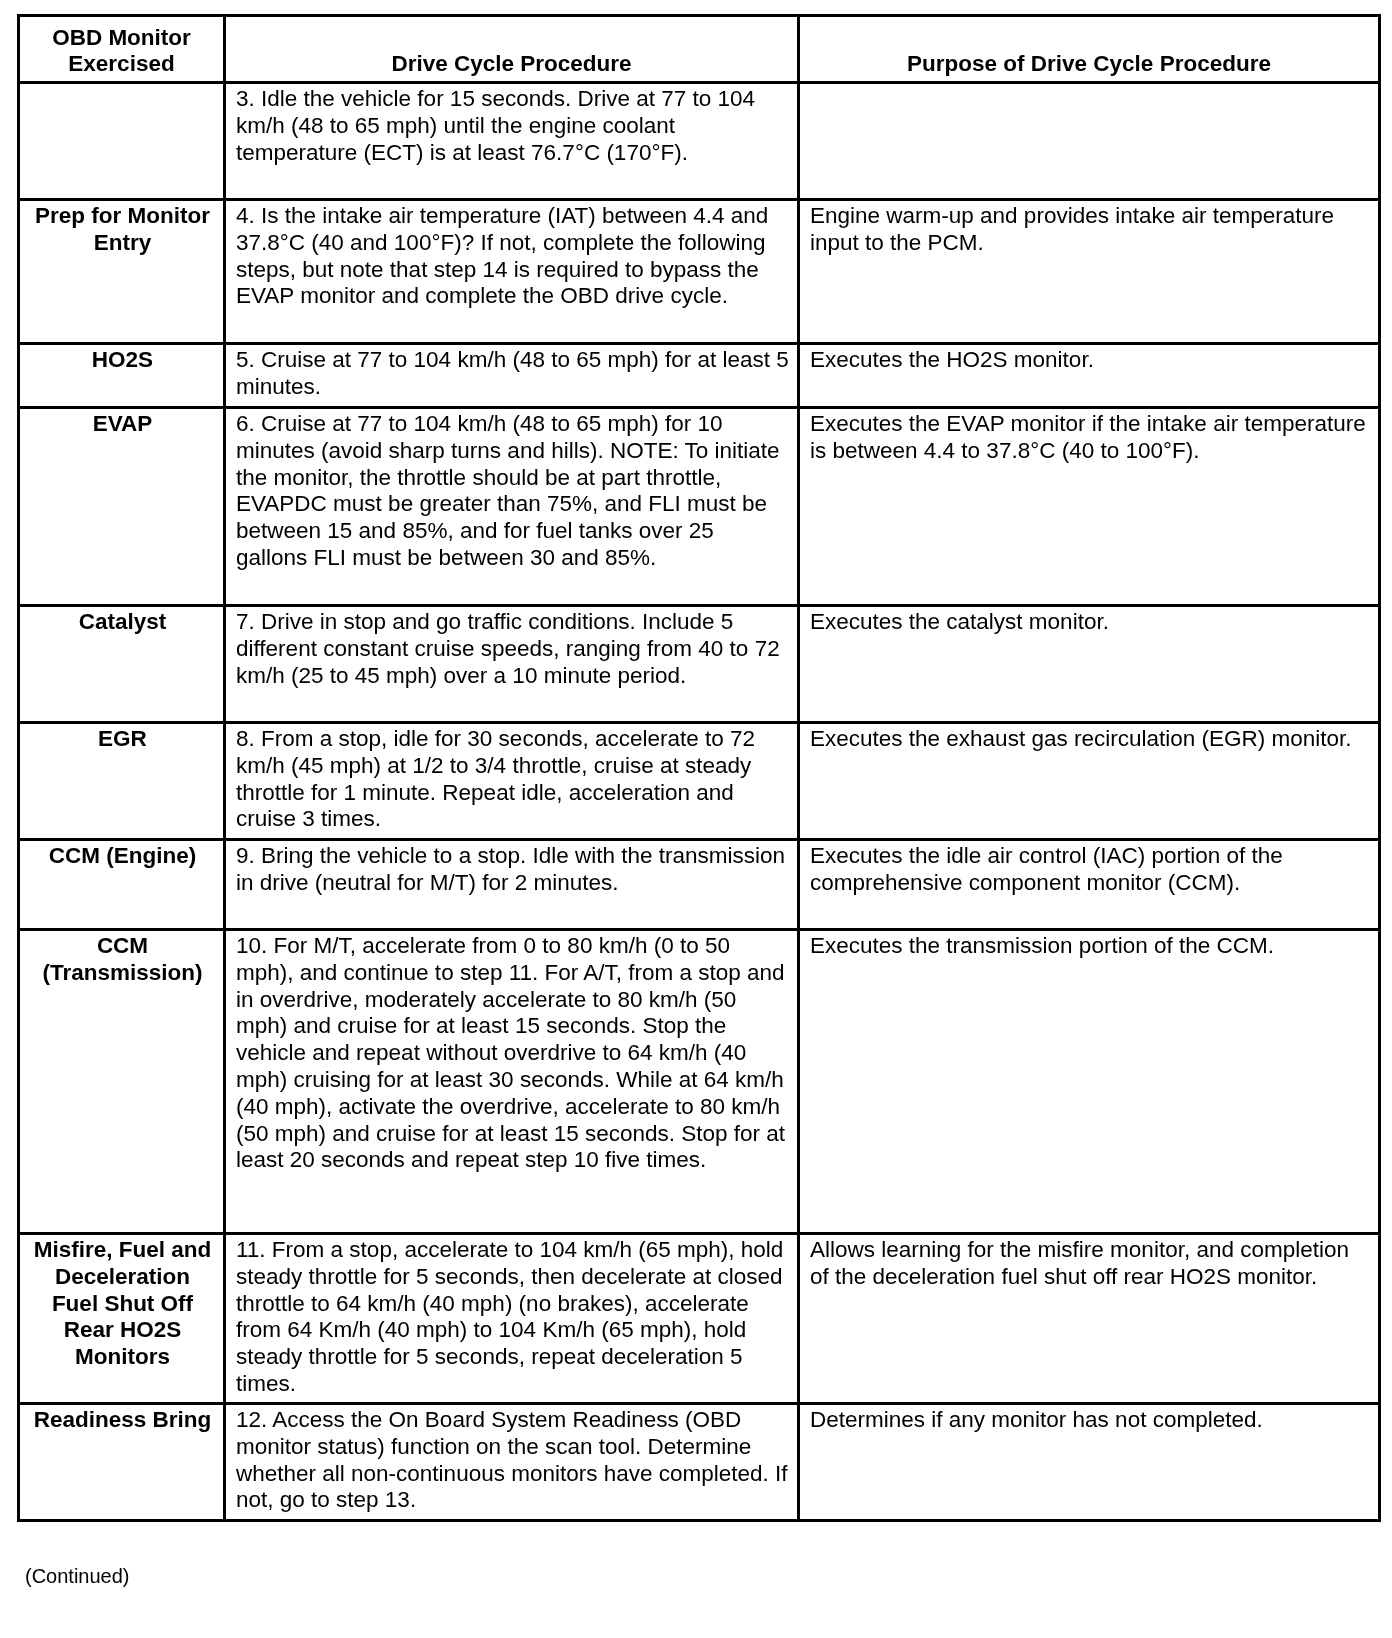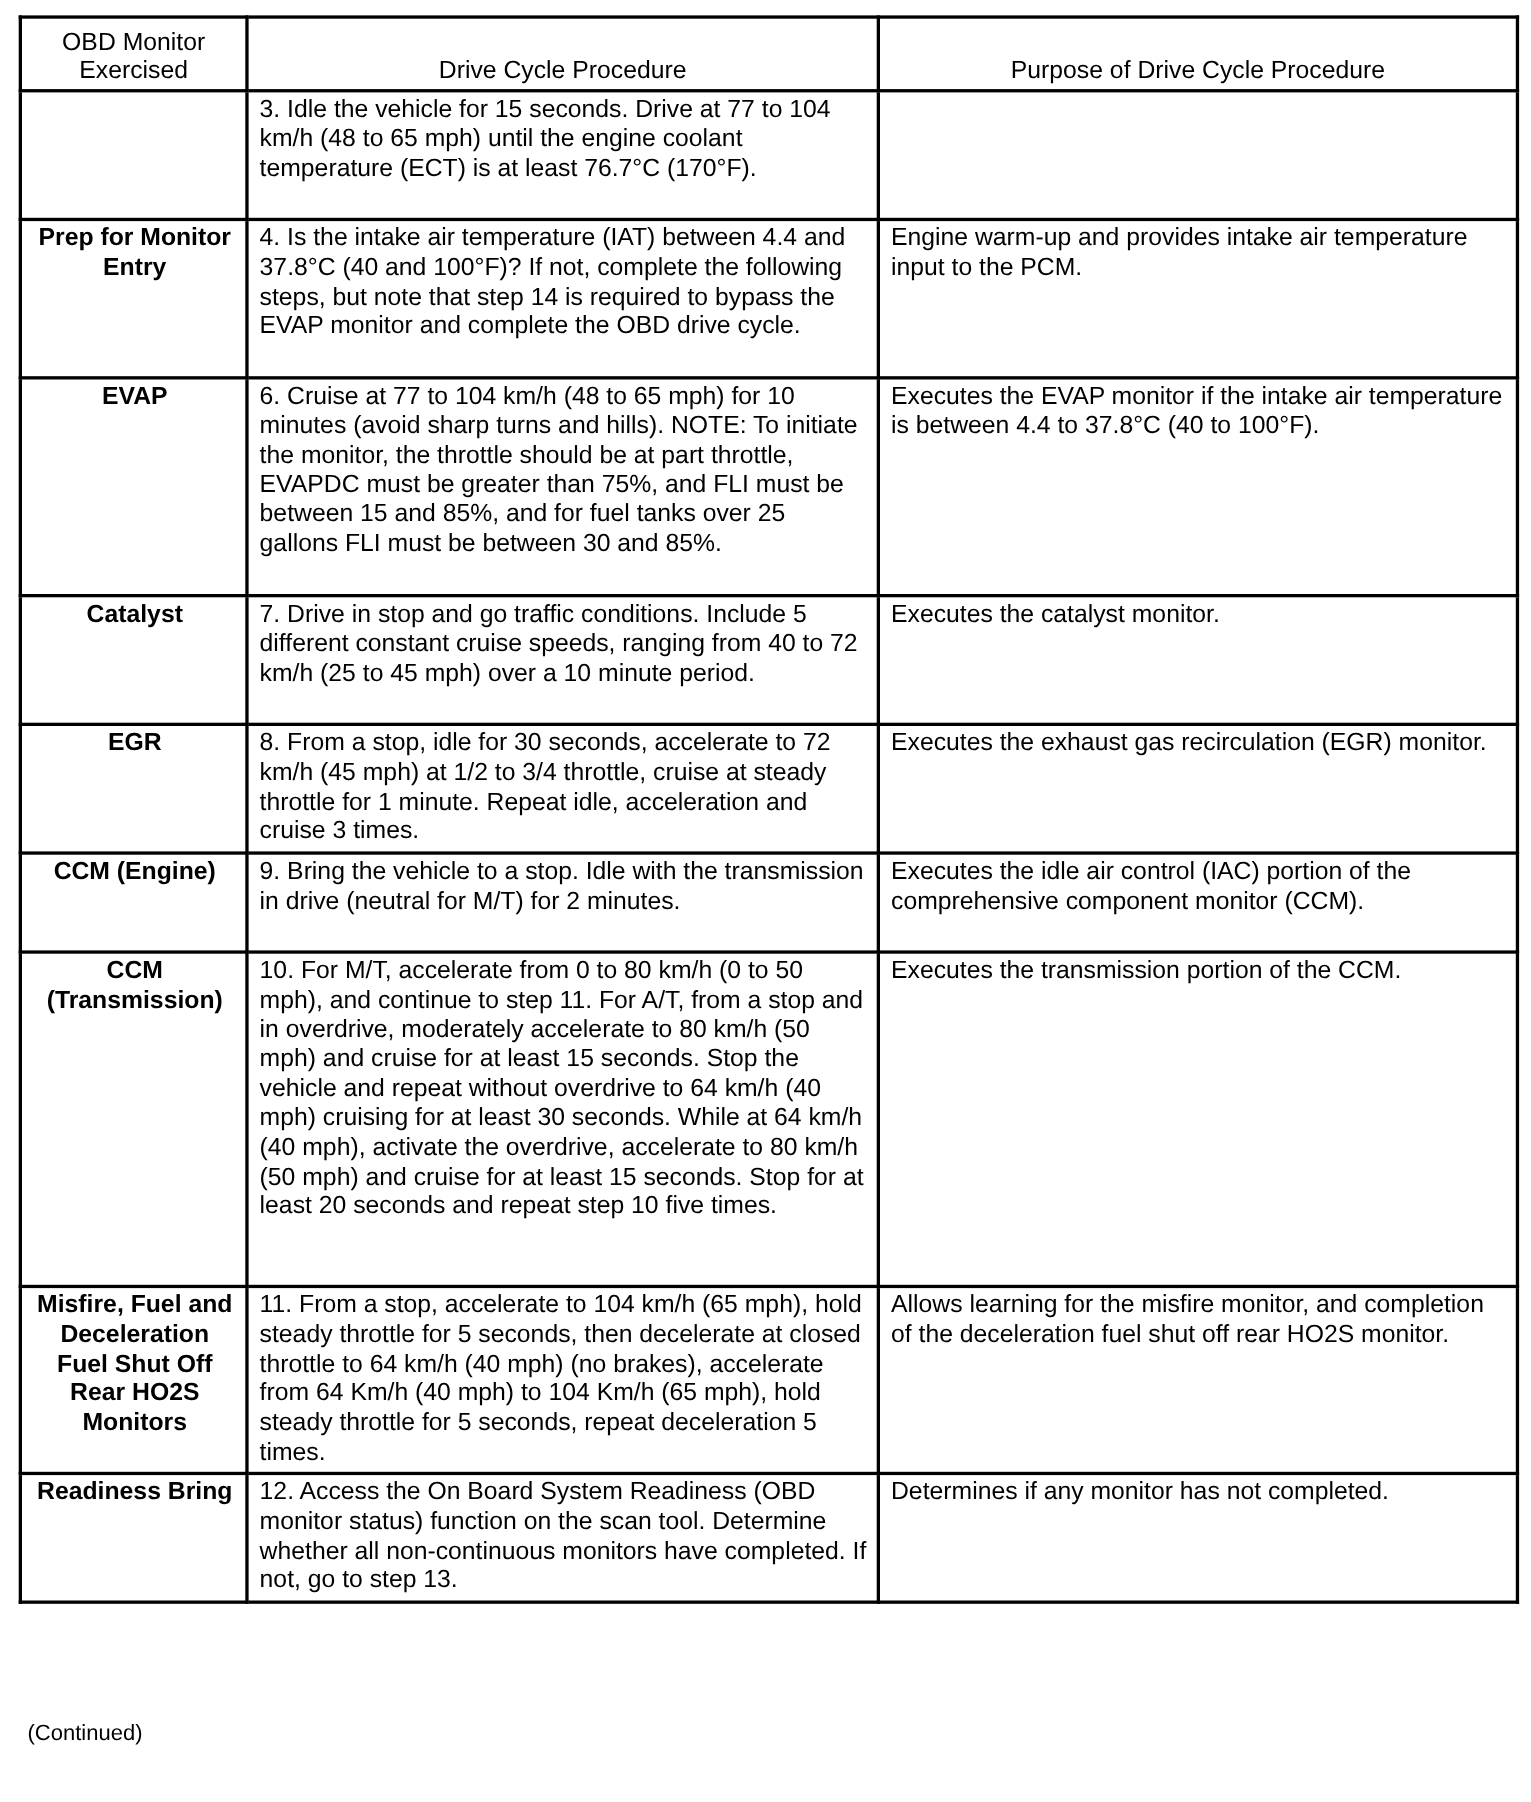--- a/index.html
+++ b/index.html
@@ -10,21 +10,21 @@
   table.drive {
     position: absolute; left: 17px; top: 14px;
     width: 1361px; border-collapse: collapse; table-layout: fixed;
   }
   table.drive th, table.drive td {
     border: 3px solid #000; vertical-align: top;
     font-size: 22.5px; line-height: 26.8px;
     padding: 2px 8px 4px 10px;
   }
   table.drive th {
-    font-weight: normal; vertical-align: bottom; 
+    font-weight: bold; vertical-align: bottom; 
     padding: 6px 8px 4px 8px; line-height: 26px;
   }
   col.c1 { width: 206px; }
   col.c2 { width: 574px; }
   col.c3 { width: 581px; }
   td.monitor { text-align: center; padding-left: 4px; padding-right: 4px; font-weight: bold; }
   .footer {
     position: absolute; left: 25px; top: 1565px;
     font-size: 20px;
   }
@@ -48,20 +48,25 @@
   <tbody>
     <tr style="height:117px;">
       <td class="monitor"></td>
       <td>3. Idle the vehicle for 15 seconds. Drive at 77 to 104 km/h (48 to 65 mph) until the engine coolant temperature (ECT) is at least 76.7°C (170°F).</td>
       <td></td>
     </tr>
     <tr style="height:144px;">
       <td class="monitor">Prep for Monitor Entry</td>
       <td>4. Is the intake air temperature (IAT) between 4.4 and 37.8°C (40 and 100°F)? If not, complete the following steps, but note that step 14 is required to bypass the EVAP monitor and complete the OBD drive cycle.</td>
       <td>Engine warm-up and provides intake air temperature input to the PCM.</td>
+    </tr>
+    <tr style="height:64px;">
+      <td class="monitor">HO2S</td>
+      <td>5. Cruise at 77 to 104 km/h (48 to 65 mph) for at least 5 minutes.</td>
+      <td>Executes the HO2S monitor.</td>
     </tr>
     <tr style="height:198px;">
       <td class="monitor">EVAP</td>
       <td>6. Cruise at 77 to 104 km/h (48 to 65 mph) for 10 minutes (avoid sharp turns and hills). NOTE: To initiate the monitor, the throttle should be at part throttle, EVAPDC must be greater than 75%, and FLI must be between 15 and 85%, and for fuel tanks over 25 gallons FLI must be between 30 and 85%.</td>
       <td>Executes the EVAP monitor if the intake air temperature is between 4.4 to 37.8°C (40 to 100°F).</td>
     </tr>
     <tr style="height:117px;">
       <td class="monitor">Catalyst</td>
       <td>7. Drive in stop and go traffic conditions. Include 5 different constant cruise speeds, ranging from 40 to 72 km/h (25 to 45 mph) over a 10 minute period.</td>
       <td>Executes the catalyst monitor.</td>

